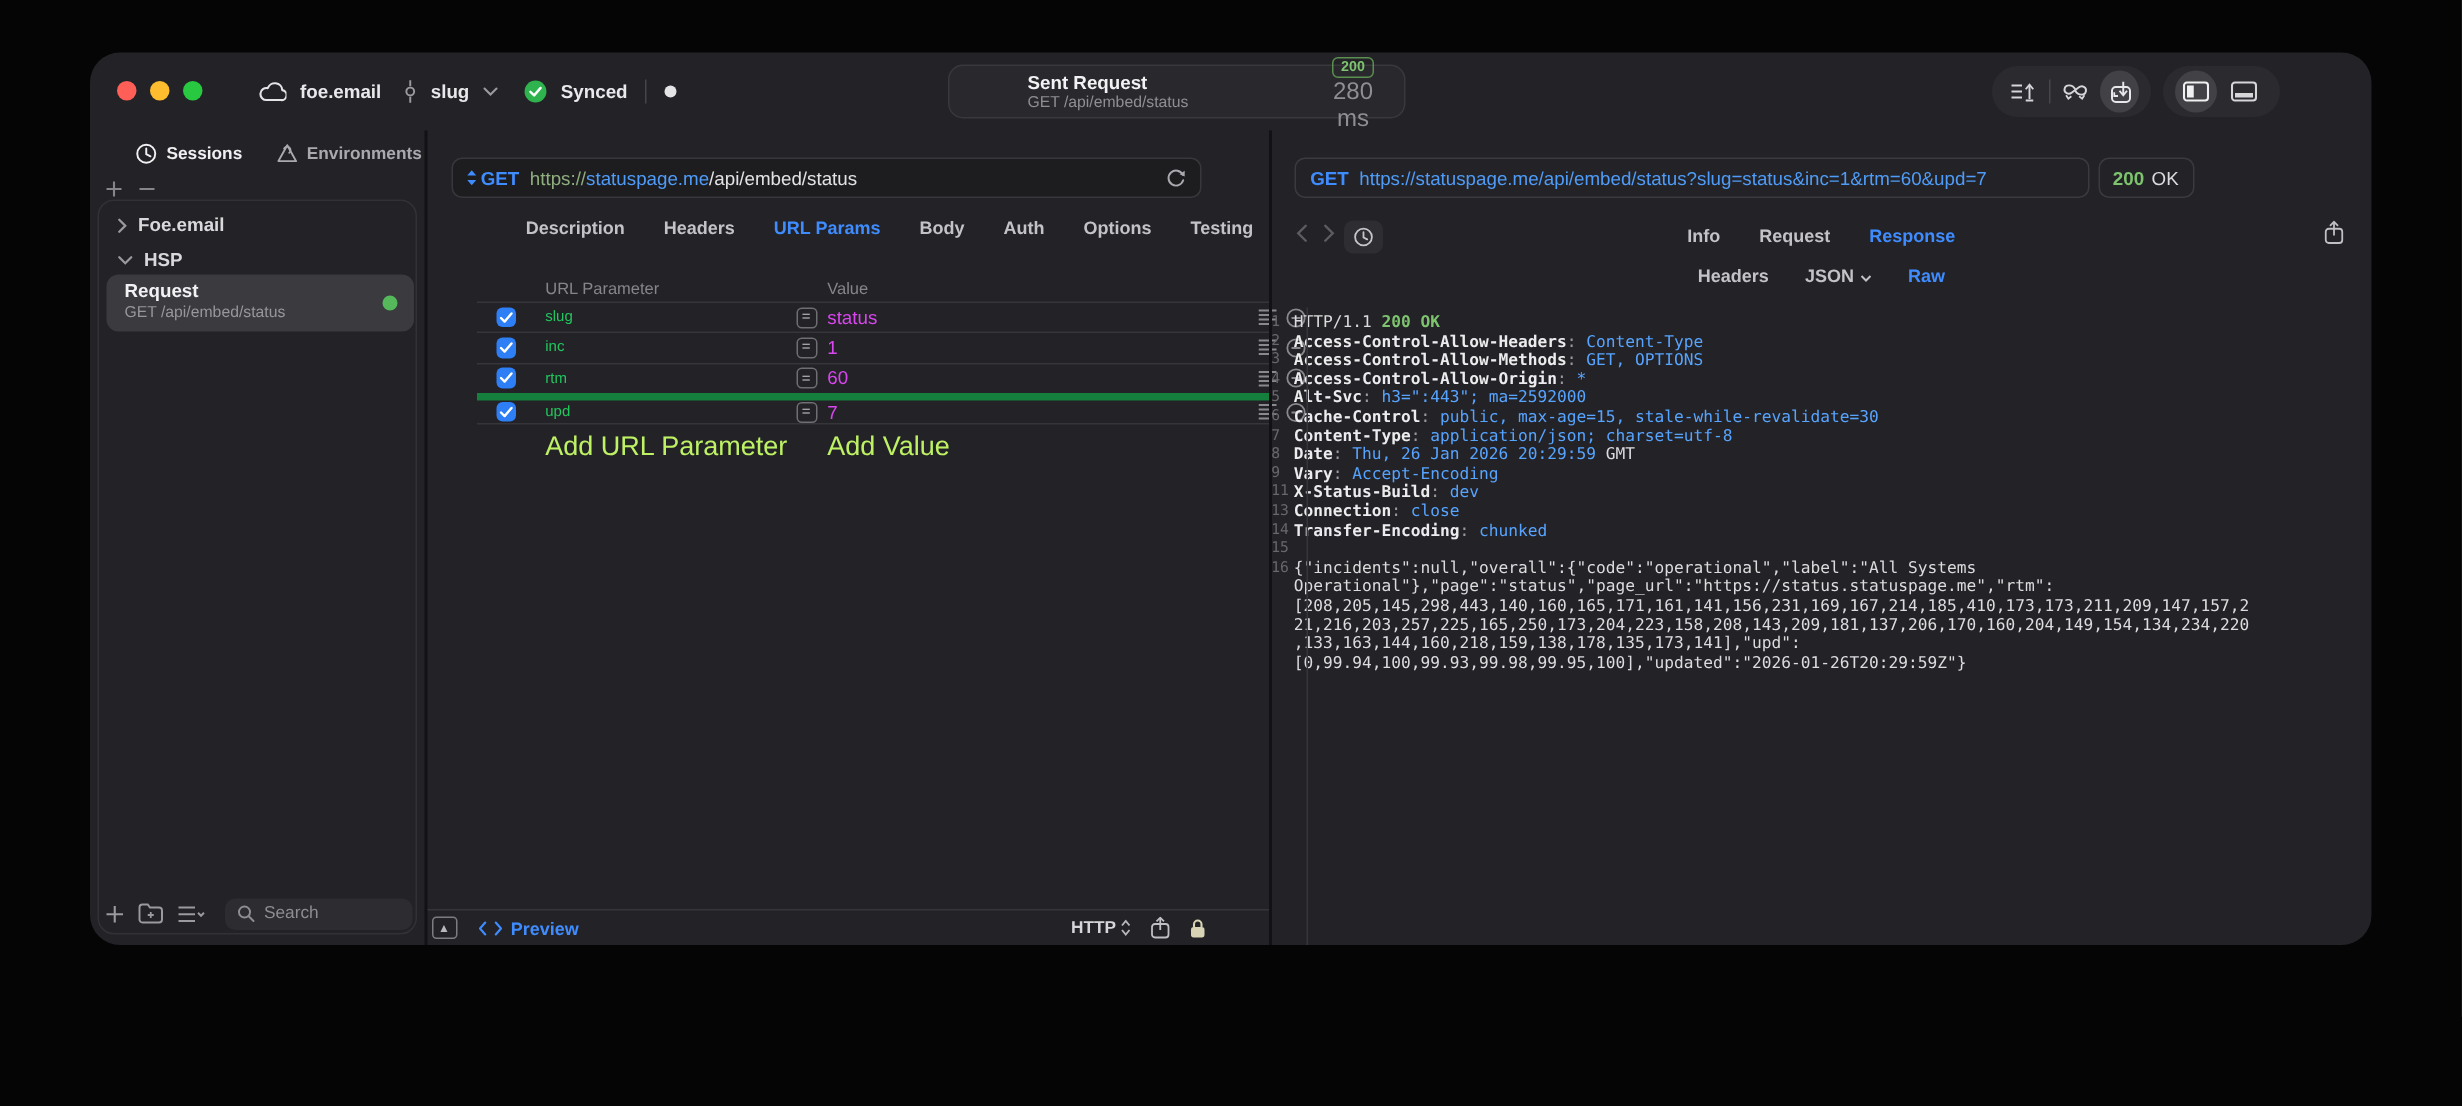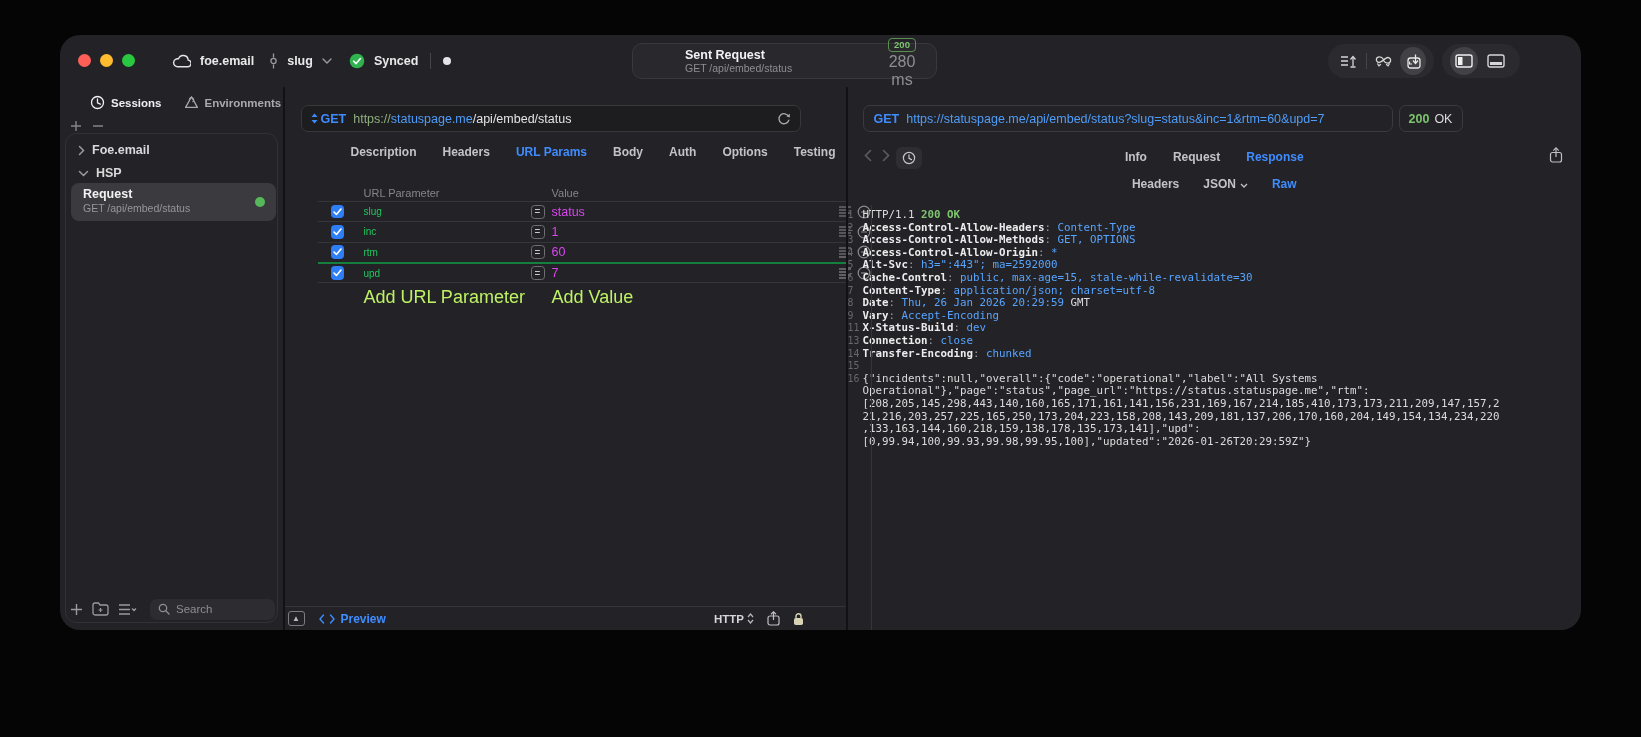--- a/index.html
+++ b/index.html
@@ -77,21 +77,21 @@
   }
   .m-get { color:#3f8cff; font-weight:700; margin:0 7px 0 3px; }
   .u-scheme { color:#8fae7e; } .u-host { color:#4f9cf8; } .u-path { color:#e3e3e5; }
   .url-refresh { margin-left:auto; }
   .mid-tabs { position:absolute; left:66px; top:58px; right:10px; display:flex; gap:26px; font-size:12px; font-weight:600; }
   .tab { color:#c3c3c7; } .tab.active { color:#3f8cff; }
   .params { position:absolute; left:0; right:0; top:100px;padding-left:33px; }
   .p-head { height:14px; position:relative; font-size:11px; color:#85858a; }
   .p-head .h1 { position:absolute; left:46px; } .p-head .h2 { position:absolute; left:234px; }
   .p-row { height:20.3px; border-top:1px solid #35353a; position:relative; display:flex; align-items:center; }
-  .p-row:last-child { border-top:2px solid #15803d; }
+  .p-row:last-child { border-top:5px solid #15803d; }
   .p-cb { position:absolute; left:13px; width:13.5px; height:13.5px; border-radius:4px; background:#2e7ef5; display:flex; align-items:center; justify-content:center; }
   .p-name { position:absolute; left:46px; font-size:10px; color:#22c55e; }
   .p-eq { position:absolute; left:213px; width:14px; height:14px; border:1px solid #6e6e73; border-radius:3.5px; color:#c8c8cc; font-size:10px; display:flex; align-items:center; justify-content:center; }
   .p-val { position:absolute; left:234px; font-size:12.5px; color:#d946ef; }
   .p-lines { position:absolute; left:521px; } .p-minus { position:absolute; left:539px; }
   .p-add { height:20px; position:relative; font-size:18px; color:#bef264; padding-top:4px; }
   .p-add .a1 { position:absolute; left:46px; } .p-add .a2 { position:absolute; left:234px; }
   .mid-foot { position:absolute; left:0; right:0; bottom:0; height:24px; border-top:1px solid #35353a; display:flex; align-items:center; }
   .foot-expand { width:17px; height:15px; border:1px solid #7c7c81; border-radius:3px; margin-left:3px; display:flex; align-items:center; justify-content:center; color:#b9b9bd; font-size:8px; }
   .foot-preview { display:flex; align-items:center; gap:6px; margin-left:14px; color:#3f8cff; font-size:12px; font-weight:600; }

